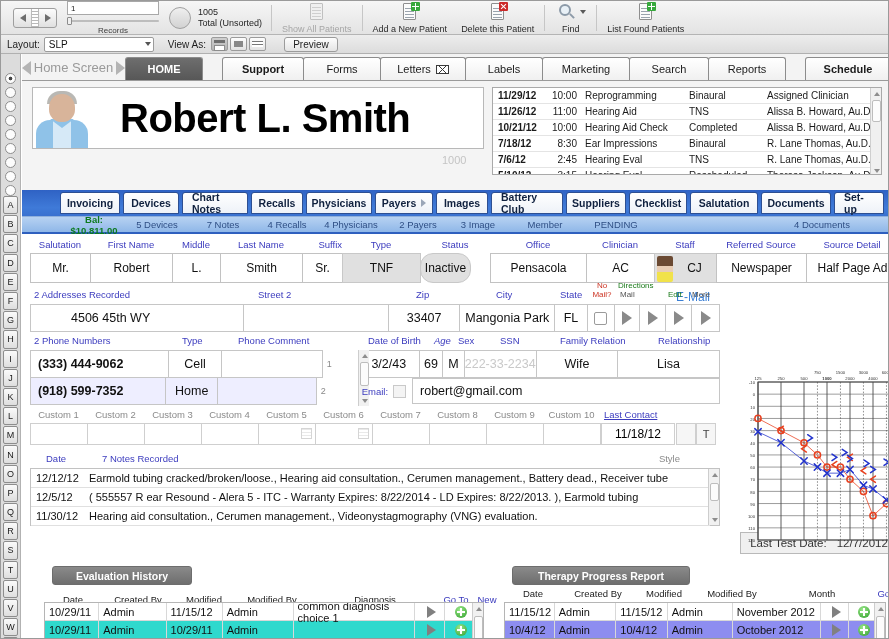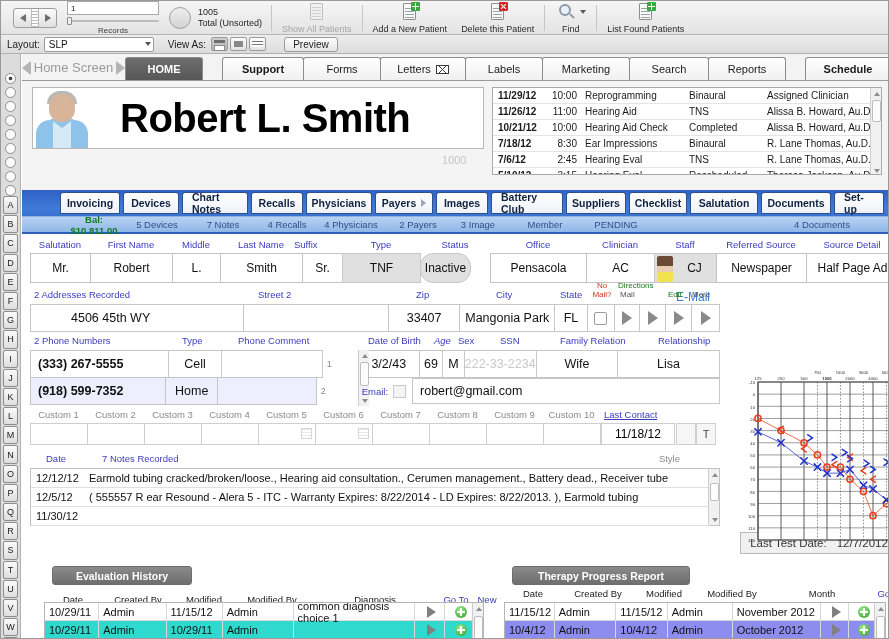--- a/index.html
+++ b/index.html
@@ -579,21 +579,21 @@
         </div>
     </div>
 
     <div class="form">
 
       <div style="position:absolute;left:8px;top:3px;width:852px;height:16px;" id="ident-labels">
           <span class="flbl" style="position: absolute; left: 0px; width: 60px; text-align: center; top: 2px;">Salutation</span>
           <span class="flbl" style="position: absolute; left: 60px; width: 82px; text-align: center; top: 2px;">First Name</span>
           <span class="flbl" style="position: absolute; left: 142px; width: 48px; text-align: center; top: 2px;">Middle</span>
           <span class="flbl" style="position: absolute; left: 190px; width: 82px; text-align: center; top: 2px;">Last Name</span>
-          <span class="flbl" style="position: absolute; left: 264px; width: 40px; text-align: left; top: 2px;">Suffix</span>
+          <span class="flbl" style="position: absolute; left: 272px; width: 40px; text-align: right; top: 2px;">Suffix</span>
           <span class="flbl" style="position: absolute; left: 312px; width: 78px; text-align: center; top: 2px;">Type</span>
           <span class="flbl" style="position: absolute; left: 390px; width: 70px; text-align: center; top: 2px;">Status</span>
           <span class="flbl" style="position: absolute; left: 460px; width: 96px; text-align: center; top: 2px;">Office</span>
           <span class="flbl" style="position: absolute; left: 556px; width: 68px; text-align: center; top: 2px;">Clinician</span>
           <span class="flbl" style="position: absolute; left: 624px; width: 62px; text-align: center; top: 2px;">Staff</span>
           <span class="flbl" style="position: absolute; left: 686px; width: 90px; text-align: center; top: 2px;">Referred Source</span>
           <span class="flbl" style="position: absolute; left: 776px; width: 92px; text-align: center; top: 2px;">Source Detail</span>
         </div>
       <div style="position:absolute;left:8px;top:19px;width:852px;height:31px;" id="ident-values">
           <div class="cell" style="position: absolute; left: 0px; width: 61px;">Mr.</div>
@@ -652,21 +652,21 @@
         <span class="flbl" style="position:absolute;left:208px;top:1px;">Phone Comment</span>
         <span class="flbl" style="position:absolute;left:338px;top:1px;">Date of Birth</span>
         <span class="flbl" style="position:absolute;left:404px;top:1px;font-style:italic;">Age</span>
         <span class="flbl" style="position:absolute;left:428px;top:1px;">Sex</span>
         <span class="flbl" style="position:absolute;left:470px;top:1px;">SSN</span>
         <span class="flbl" style="position:absolute;left:530px;top:1px;">Family Relation</span>
         <span class="flbl" style="position:absolute;left:628px;top:1px;">Relationship</span>
       </div>
 
       <div class="irow" style="position:absolute;left:8px;top:116px;width:690px;">
-        <div class="icell l" style="width:148px;font-weight:bold;">(333) 267-5555</div>
+        <div class="icell l" style="width:148px;font-weight:bold;">(333) 444-9062</div>
         <div class="icell c" style="width:58px;margin-left:-1px;">Cell</div>
         <div class="icell l" style="width:108px;margin-left:-1px;"></div>
         <div style="width:14px;height:28px;display:flex;align-items:center;justify-content:center;font-size:9px;color:#888;">1</div>
         <div class="vscroll" style="width:11px;height:56px;position:absolute;left:328px;top:0;">
           <div class="vs-up">
               <i></i>
             </div>
           <div class="vs-thumb" style="height:24px;"></div>
           <div class="vs-dn">
               <i></i>
@@ -736,20 +736,21 @@
             <div class="note-row">
               <div class="nd">12/12/12</div>
               <div class="nt">Earmold tubing cracked/broken/loose., Hearing aid consultation., Cerumen management., Battery dead., Receiver tube</div>
             </div>
             <div class="note-row">
               <div class="nd">12/5/12</div>
               <div class="nt">( 555557 R ear Resound - Alera 5 - ITC - Warranty Expires: 8/22/2014 - LD Expires: 8/22/2013. ), Earmold tubing</div>
             </div>
             <div class="note-row">
               <div class="nd">11/30/12</div>
+              <div class="nt">Hearing aid consultation., Cerumen management., Videonystagmography (VNG) evaluation.</div>
             </div>
           </div>
         <div class="vscroll" style="position:absolute;right:0;top:0;width:11px;height:56px;">
           <div class="vs-up">
               <i></i>
             </div>
           <div class="vs-thumb" style="height:18px;top:14px;"></div>
           <div class="vs-dn">
               <i></i>
             </div>

